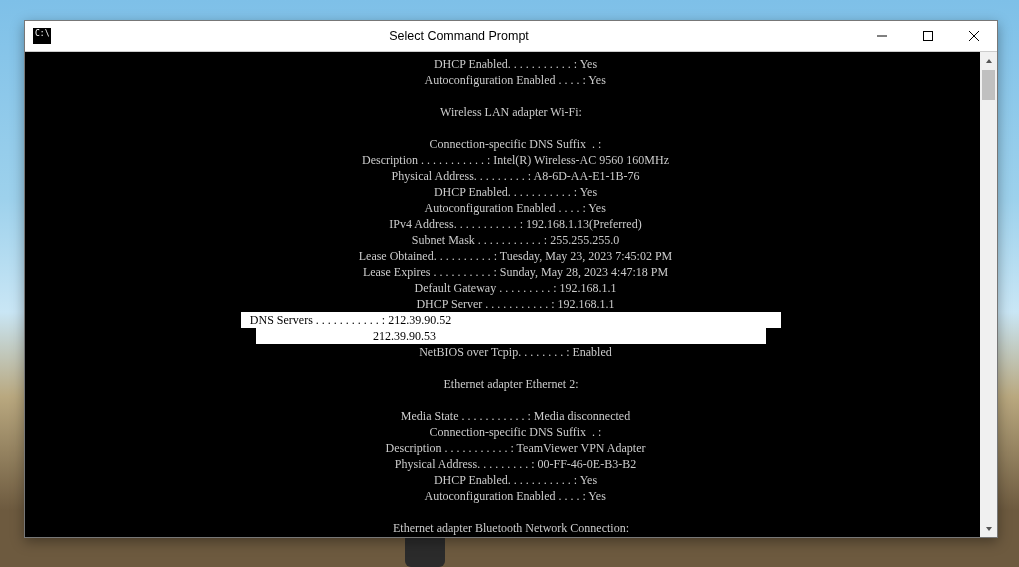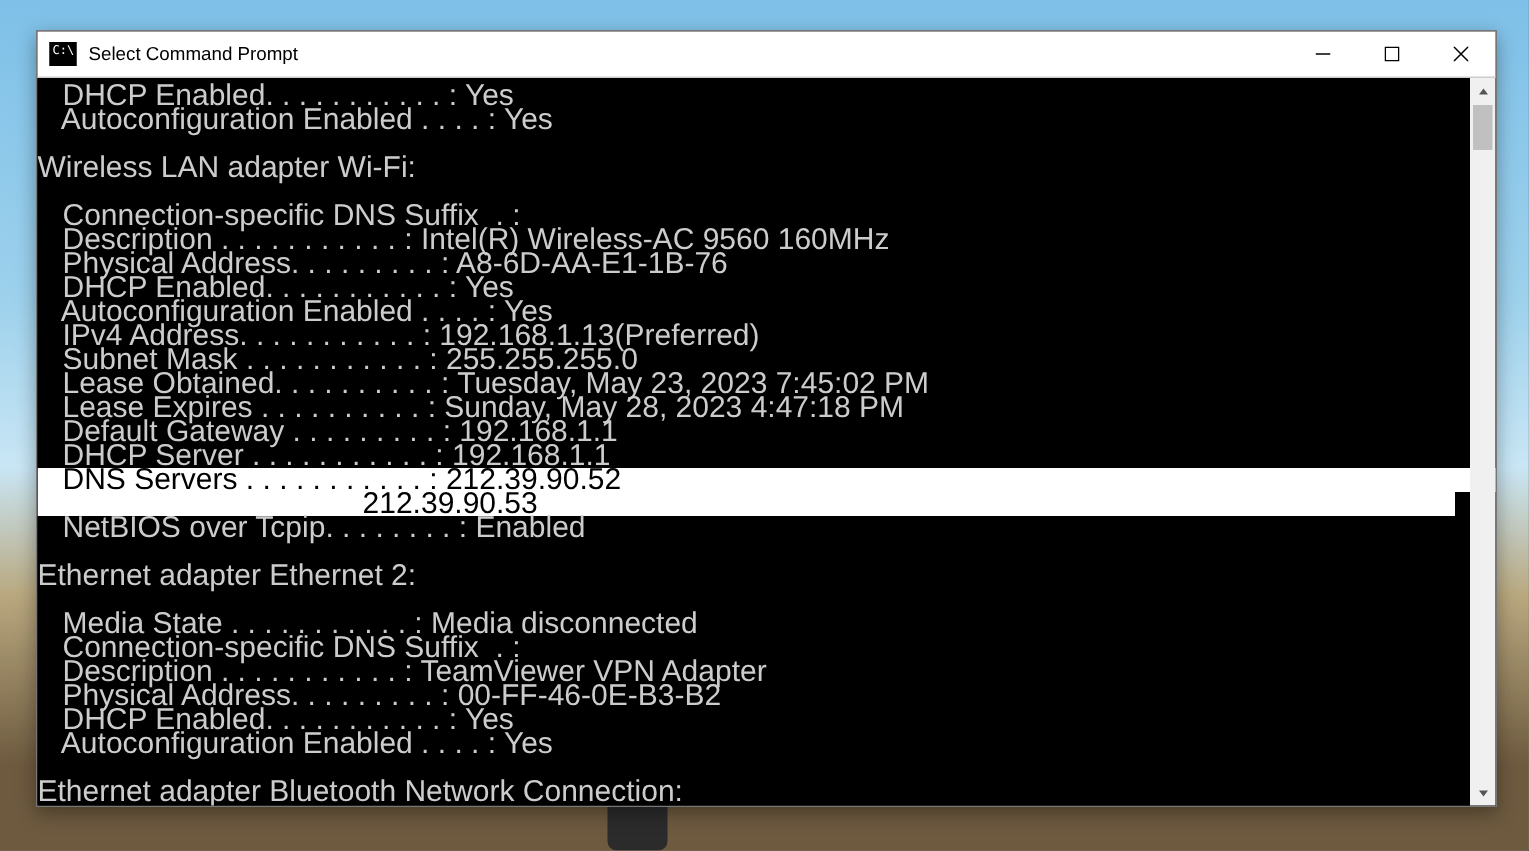--- a/index.html
+++ b/index.html
@@ -29,20 +29,21 @@
     position: absolute;
     top: 20px;
     left: 24px;
     width: 972px;
     height: 516px;
     background: #000;
     border: 1px solid #777;
     box-shadow: 0 4px 12px rgba(0,0,0,0.35);
     display: flex;
     flex-direction: column;
+    text-align: center;
   }
 
   .titlebar {
     height: 30px;
     background: #fff;
     display: flex;
     align-items: center;
     border-bottom: 1px solid #ccc;
     flex: 0 0 30px;
   }
@@ -87,22 +88,22 @@
   .win-btn svg { width: 10px; height: 10px; stroke: #000; stroke-width: 1; fill: none; }
 
   .terminal-area {
     flex: 1;
     background: #000;
     position: relative;
     overflow: hidden;
   }
 
   .terminal-content {
-    font-family: Liberation Sans, sans-serif;
-    font-size: 20px;
+    font-family: Liberation Serif, serif;
+    font-size: 12px;
     line-height: 16px;
     color: #ccc;
     white-space: pre;
     padding: 4px 0 0 0;
     margin: 0;
   }
 
   .sel {
     background: #fff;
     color: #000;

